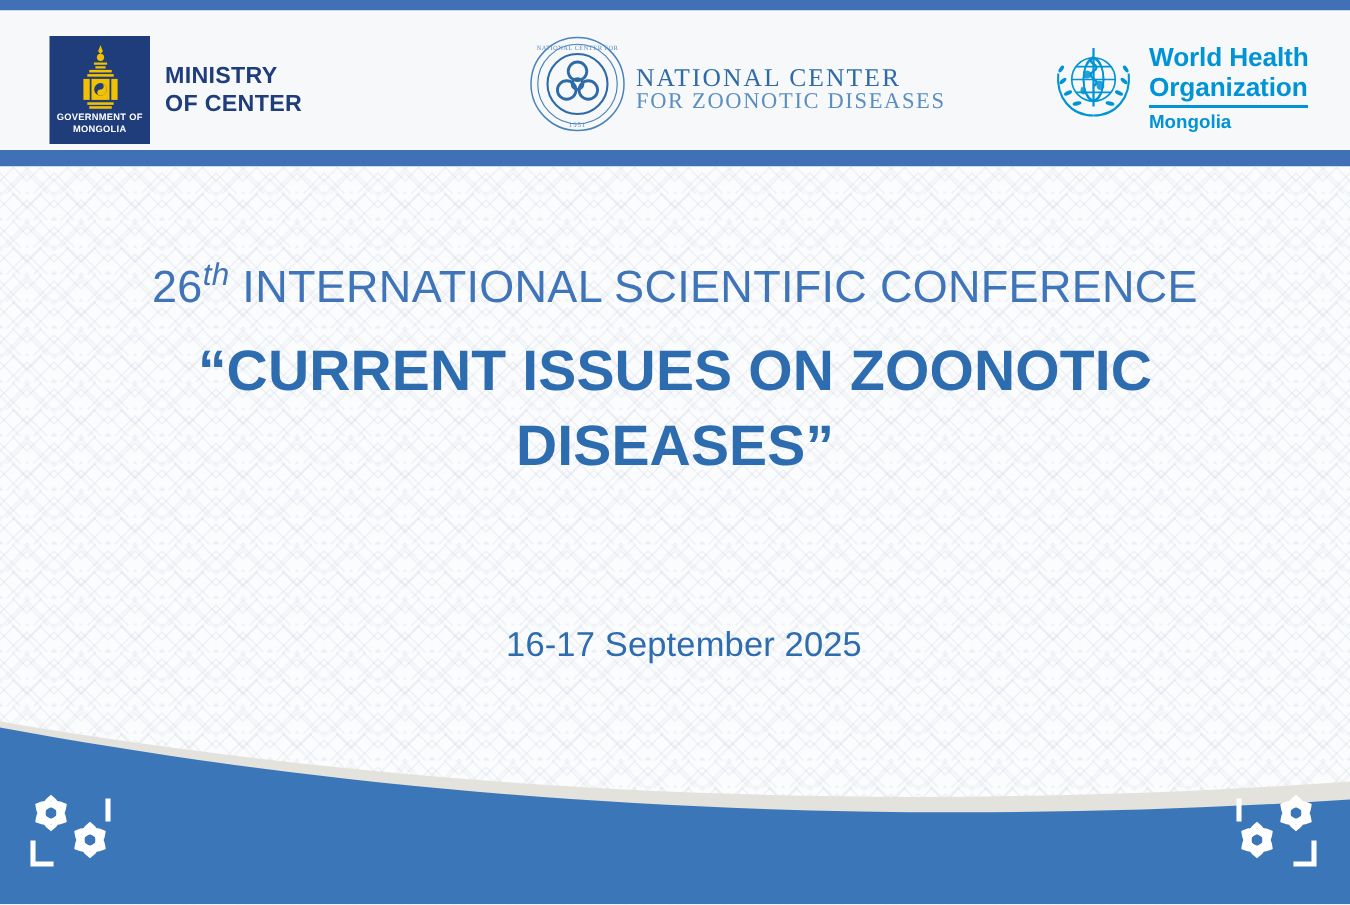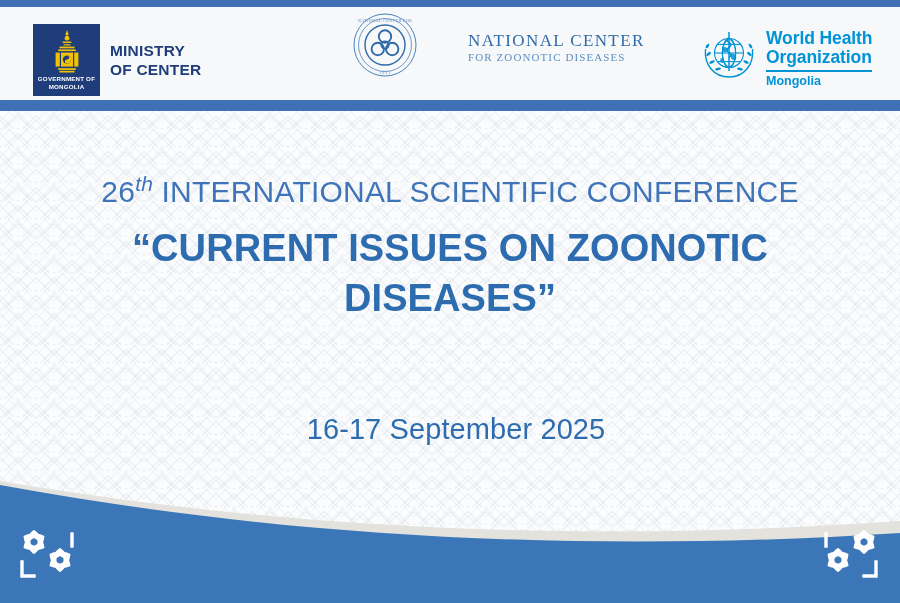--- a/index.html
+++ b/index.html
@@ -93,36 +93,36 @@
     margin-left: 10px;
     color: #1f3d7a;
     font-size: 15.5px;
     font-weight: bold;
     line-height: 19px;
     letter-spacing: .2px;
   }
 
   .logo-nczd {
     position: absolute;
-    left: 352px; top: 5px; gap: 44px;
+    left: 352px; top: 16px;
   }
   .nczd-words {
     margin-left: 6px;
     color: #2f6aa8;
   }
   .nczd-l1 {
     font-family: "Liberation Serif", serif;
     font-size: 17px;
     letter-spacing: 1.4px;
     line-height: 19px;
     color: #2f6aa8;
   }
   .nczd-l2 {
     font-family: "Liberation Serif", serif;
-    font-size: 11px;
+    font-size: 15px;
     letter-spacing: 1.1px;
     line-height: 14px;
     color: #5a8ec0;
   }
 
   .logo-who {
     position: absolute;
     left: 700px; top: 20px; justify-content: flex-end;
   }
   .who-words {
@@ -179,21 +179,21 @@
   }
 
   .date-block {
     position: absolute;
     left: 0; top: 413px;
     width: 900px;
     text-align: center;
     color: #2e6cb0;
   }
   .date-line {
-    font-size: 29px;
+    font-size: 23px;
     line-height: 32px;
     letter-spacing: .1px;
     padding-left: 12px;
   }
 
   
   .waves {
     position: absolute;
     left: 0; bottom: 0;
     width: 900px; height: 140px;

